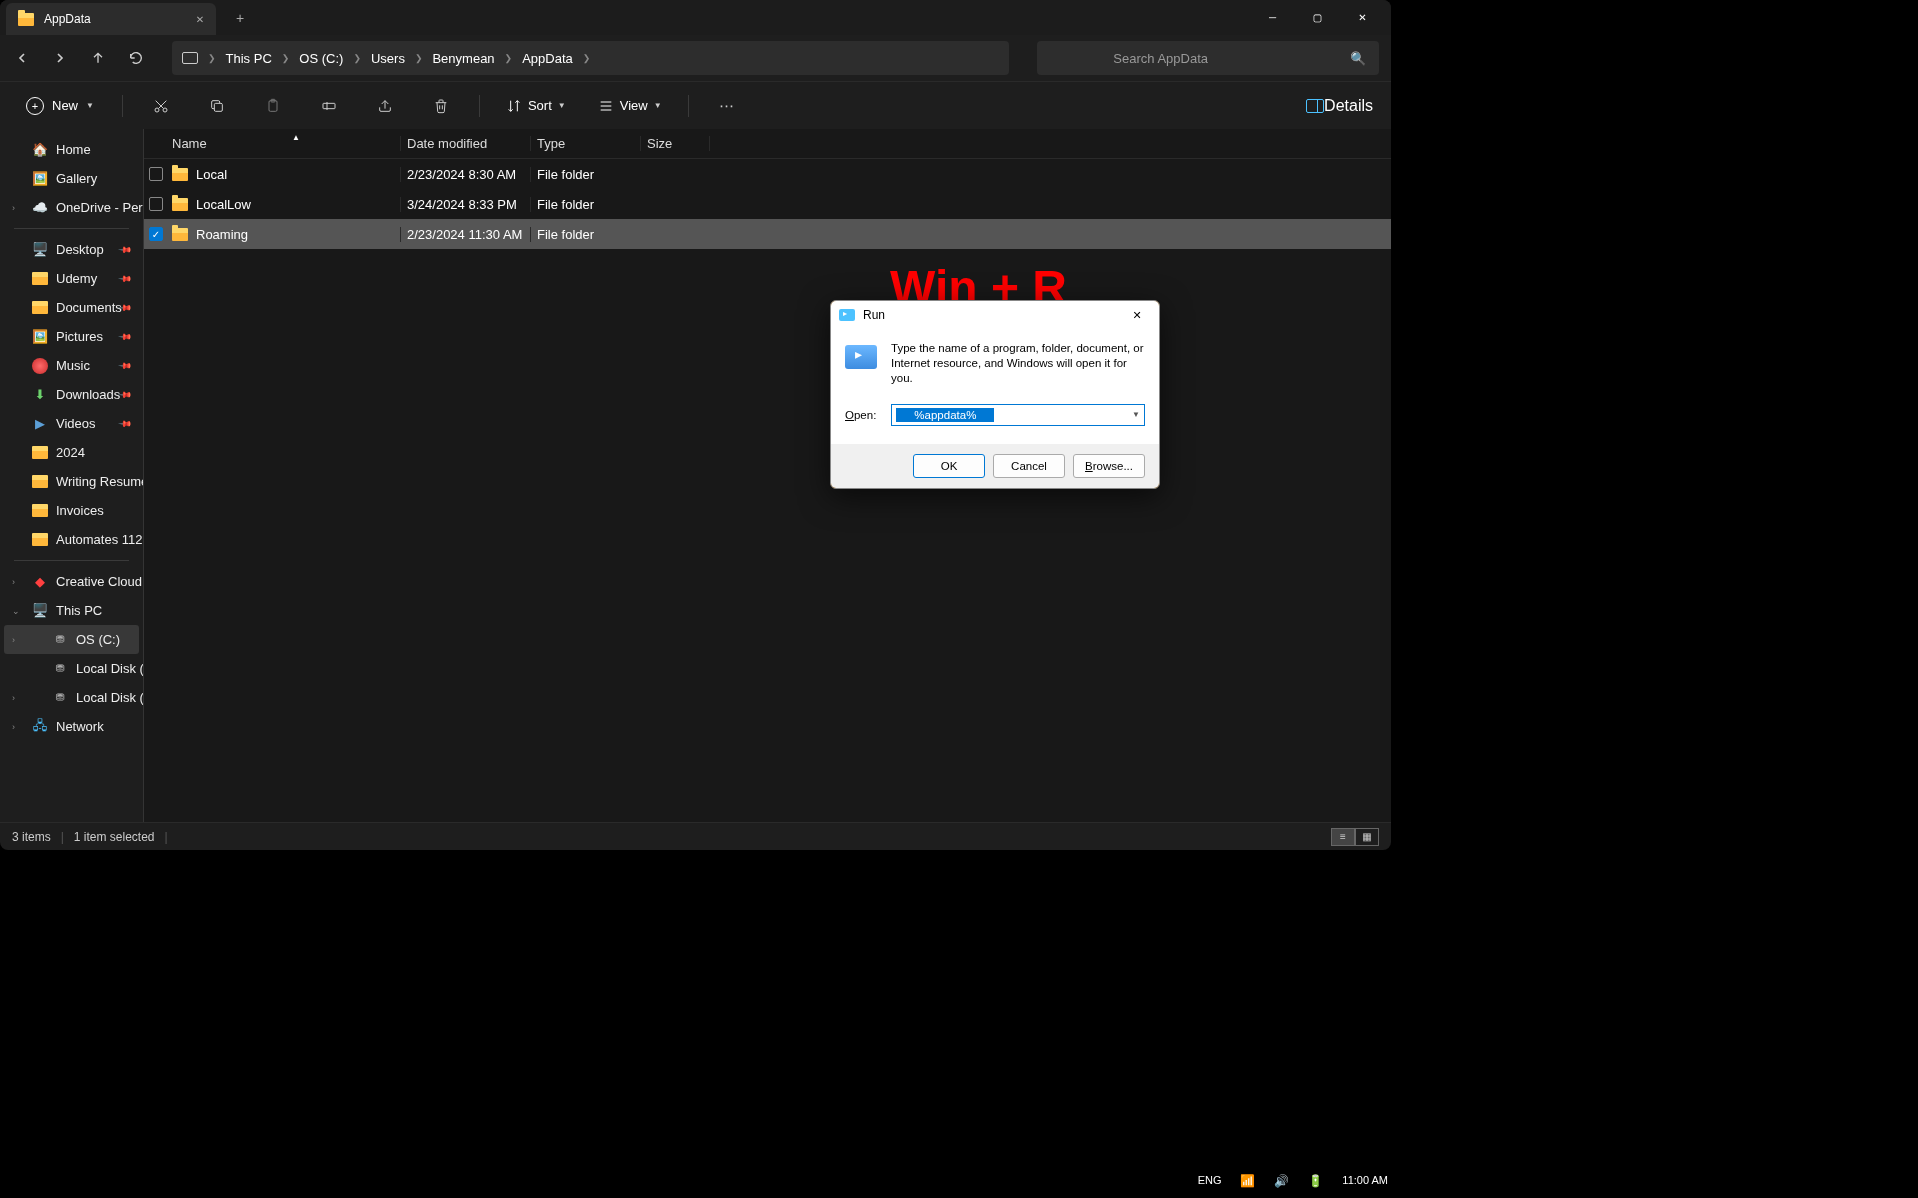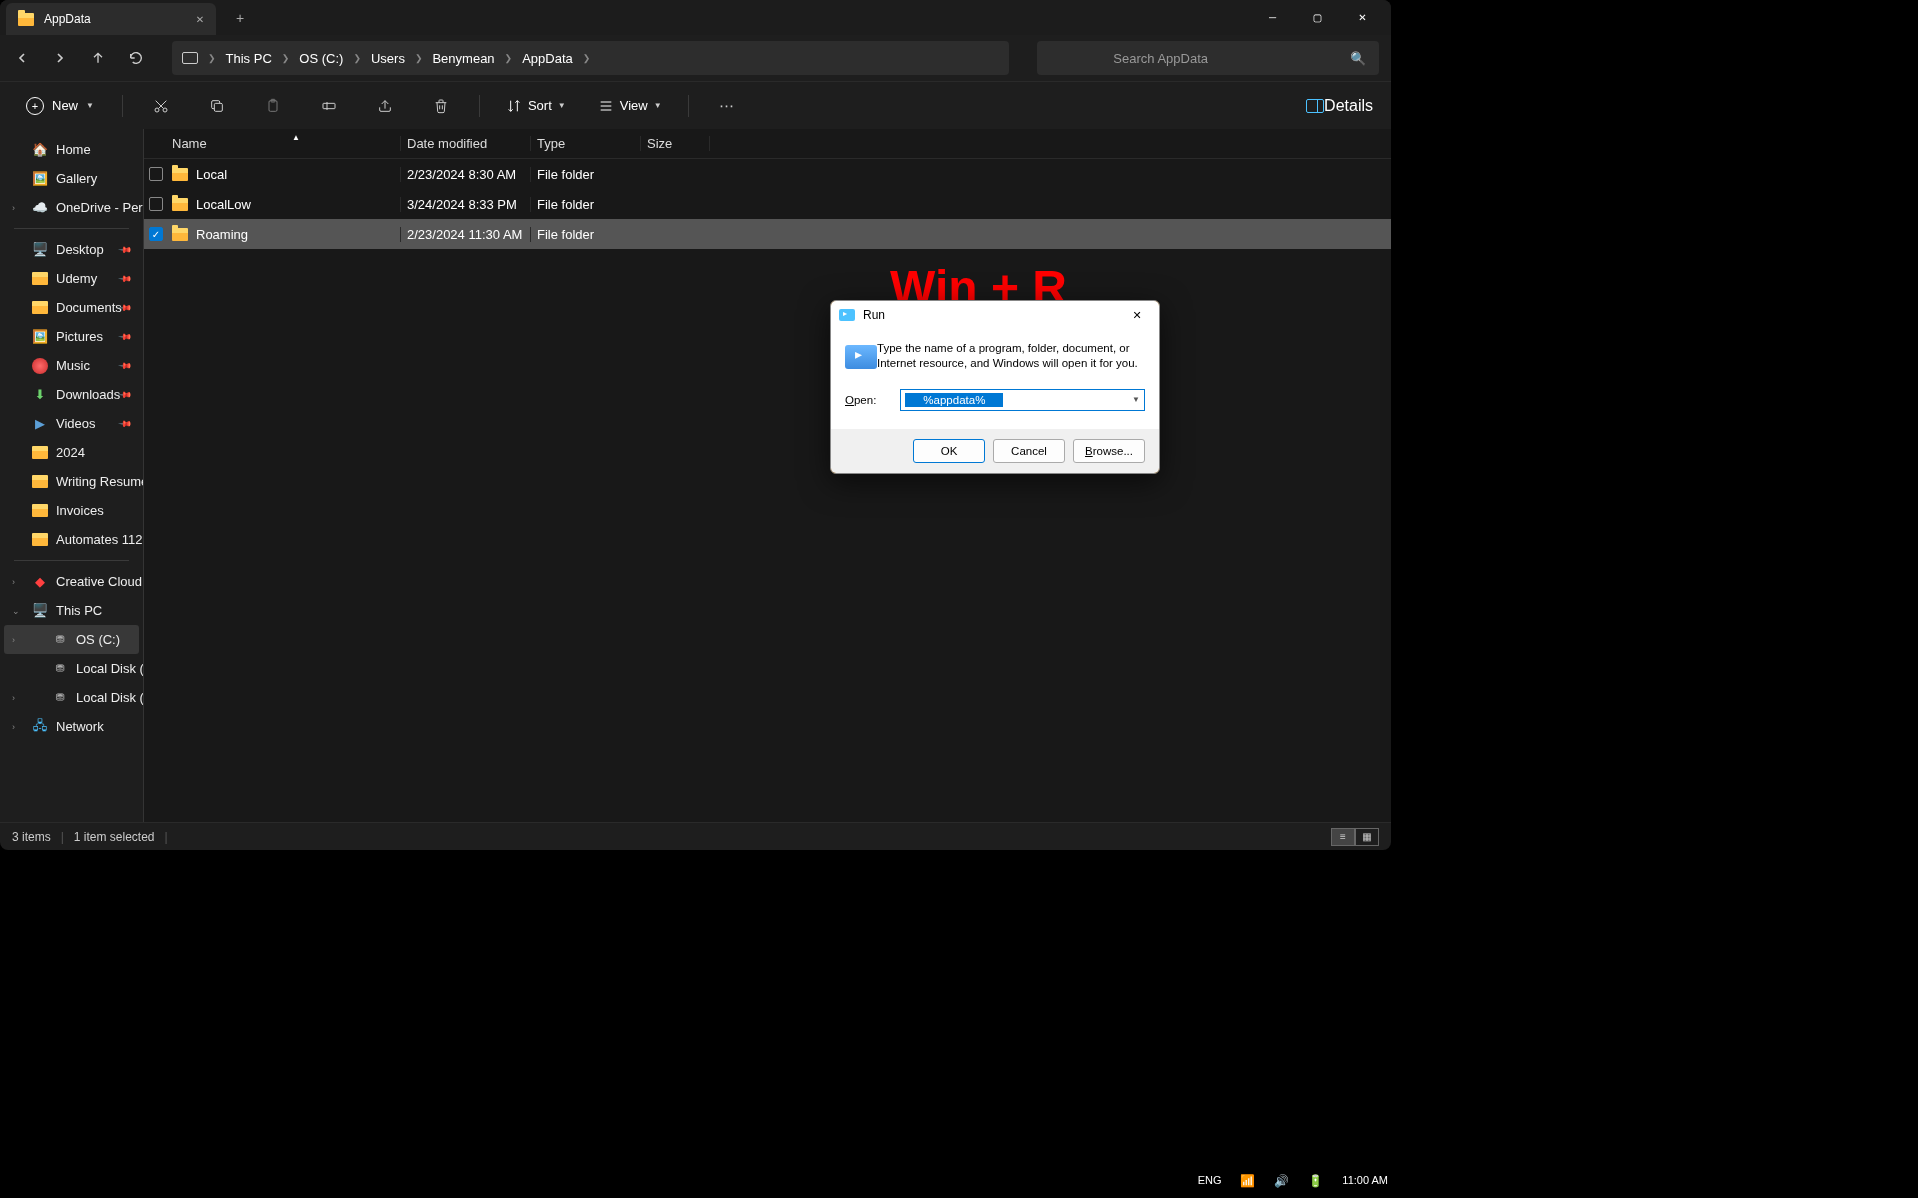--- a/index.html
+++ b/index.html
@@ -96,25 +96,25 @@
     .view-toggle.active { background: #444; }
     
     
     .run-dialog { position: absolute; left: 830px; top: 300px; width: 330px; background: #a16207; border: 1px solid #888; border-radius: 6px; box-shadow: 0 8px 30px rgba(0,0,0,0.6); color: #000; font-size: 12px; overflow: hidden; }
     .run-title { height: 28px; display: flex; align-items: center; padding: 0 8px; background: #fff; }
     .run-title-icon { width: 16px; height: 12px; background: #4cc2ff; border-radius: 2px; margin-right: 8px; position: relative; }
     .run-title-icon::after { content: '▸'; position: absolute; color: #fff; font-size: 8px; left: 4px; top: 0; }
     .run-title-text { flex: 1; font-size: 12px; }
     .run-close { width: 28px; height: 20px; display: flex; align-items: center; justify-content: center; cursor: pointer; font-size: 11px; }
     .run-body { padding: 12px 14px 18px; background: #fff; }
-    .run-desc-row { display: flex; align-items: flex-start; }
+    .run-desc-row { display: flex; gap: 14px; align-items: flex-start; }
     .run-big-icon { width: 32px; height: 24px; background: linear-gradient(#6cb8ff, #3d8ce0); border-radius: 3px; margin-top: 4px; flex-shrink: 0; position: relative; }
     .run-big-icon::after { content: '▸'; position: absolute; color: #fff; font-size: 14px; left: 10px; top: 1px; }
     .run-desc { font-size: 11.5px; line-height: 1.3; }
-    .run-open-row { display: flex; align-items: center; gap: 24px; margin-top: 18px; }
+    .run-open-row { display: flex; align-items: center; gap: 15px; margin-top: 18px; }
     .run-open-label { font-size: 11.5px; }
     .run-open-label span { text-decoration: underline; }
     .run-combo { flex: 1; height: 22px; border: 1px solid #0078d4; background: #fff; display: flex; align-items: center; padding: 0 4px; position: relative; }
     .run-combo-value { background: #0078d4; color: #fff; padding: 1px 18px; font-size: 11.5px; }
     .run-combo-arrow { position: absolute; right: 4px; font-size: 8px; color: #555; }
     .run-buttons { padding: 10px 14px; display: flex; gap: 8px; justify-content: flex-end; background: #f0f0f0; }
     .run-btn { width: 72px; height: 24px; border: 1px solid #aaa; background: #fdfdfd; font-size: 11.5px; cursor: pointer; border-radius: 3px; }
     .run-btn.primary { border-color: #0078d4; }
     .run-btn u { text-decoration: underline; }
     

